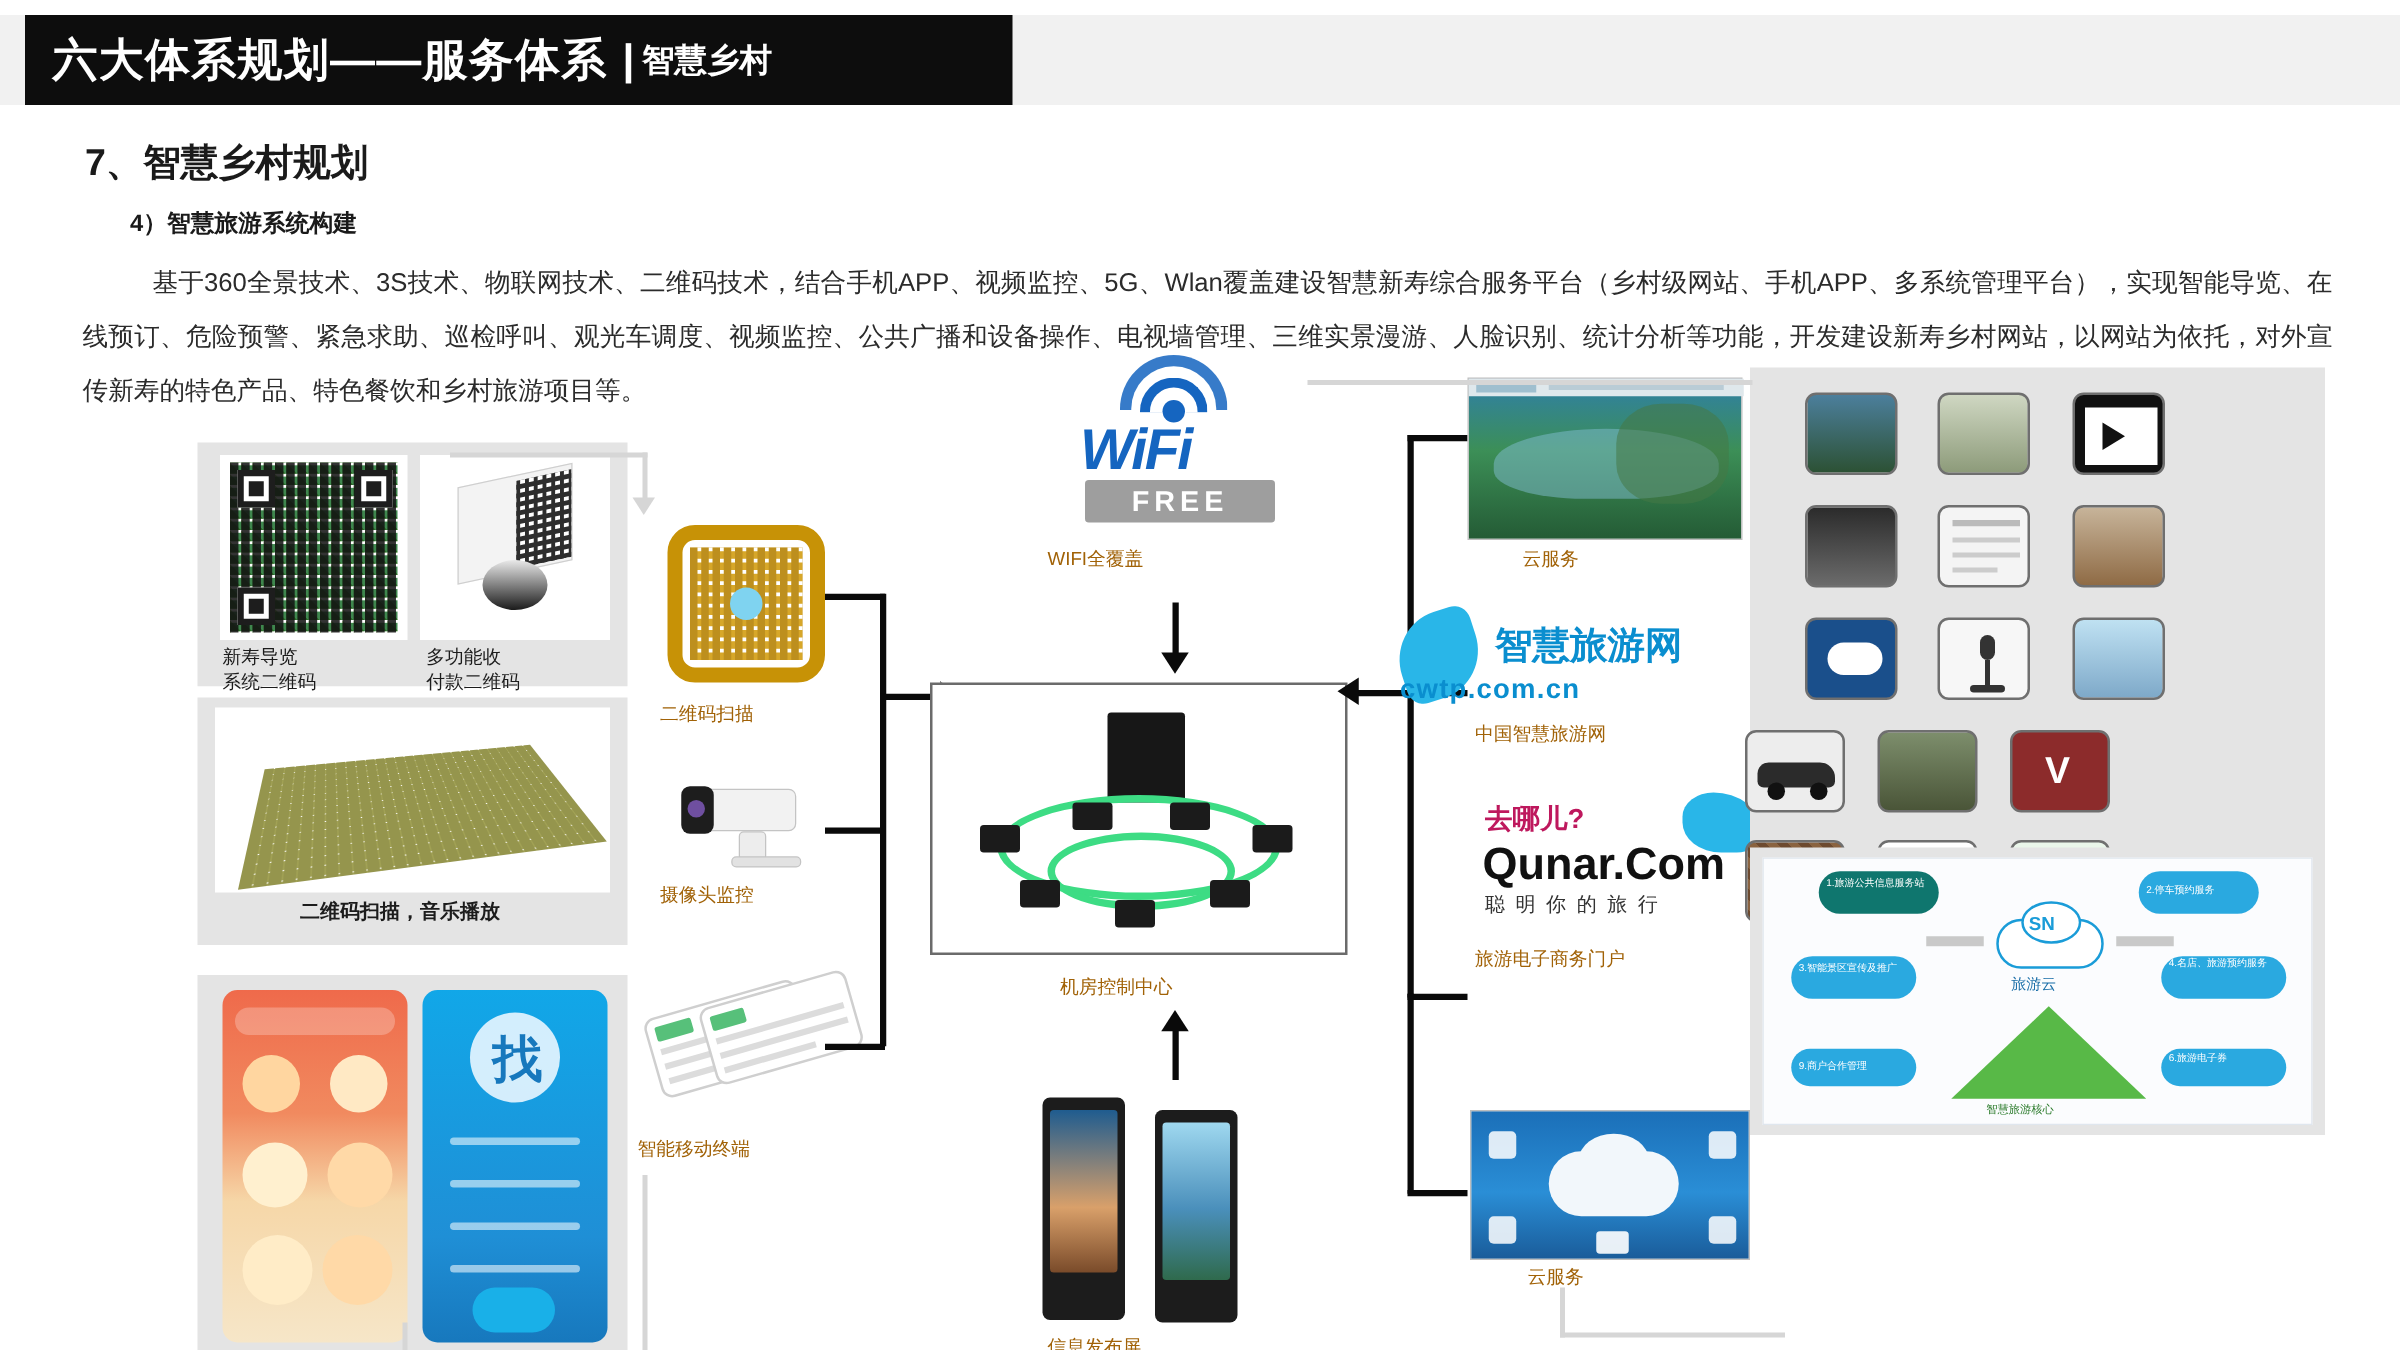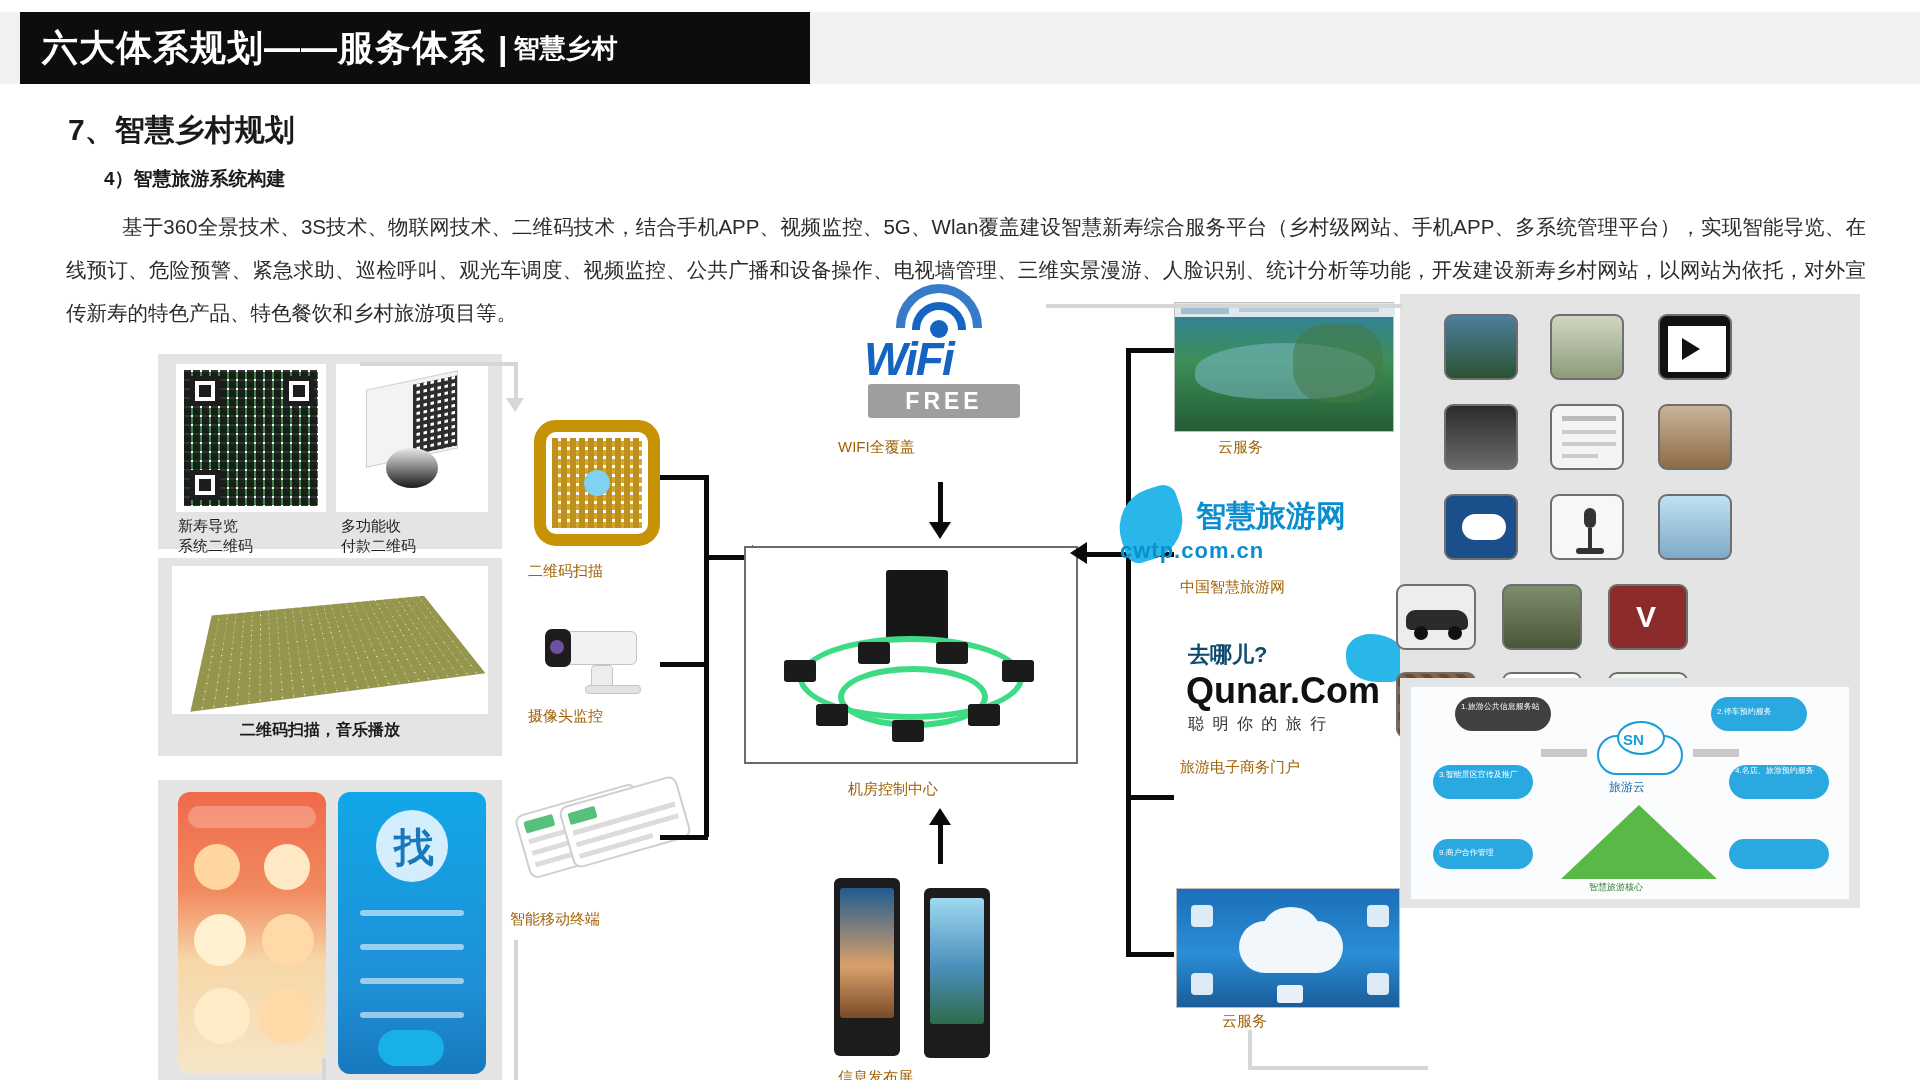--- a/index.html
+++ b/index.html
@@ -403,21 +403,21 @@
     <div class="label" style="left:1218px; top:98px;">云服务</div>
 
     <div style="position:absolute; left:1110px; top:148px; width:230px; height:86px;">
       <div style="position:absolute; left:8px; top:2px; width:66px; height:68px; background:#29b6e8; border-radius:60% 20% 60% 20%; transform:rotate(-18deg);"></div>
       <div class="dolphin-txt" style="left:86px; top:8px; font-size:30px;">智慧旅游网</div>
       <div class="dolphin-txt" style="left:10px; top:50px; font-size:22px; color:#0a8ecf; letter-spacing:1px;">cwtp.com.cn</div>
     </div>
     <div class="label" style="left:1180px; top:238px;">中国智慧旅游网</div>
 
     <div style="position:absolute; left:1178px; top:300px; width:240px; height:110px;">
-      <div style="position:absolute; left:10px; top:0px; font-size:22px; font-weight:bold; color:#0c4a6e;">去哪儿?</div>
+      <div style="position:absolute; left:10px; top:0px; font-size:22px; font-weight:bold; color:#be185d;">去哪儿?</div>
       <div style="position:absolute; left:168px; top:-6px; width:62px; height:48px; background:#29b6e8; border-radius:40% 60% 30% 50%;"></div>
       <div class="qunar-txt" style="left:8px; top:30px; font-size:36px;">Qunar.Com</div>
       <div style="position:absolute; left:10px; top:74px; font-size:16px; color:#333; letter-spacing:2px;">聪 明 你 的 旅 行</div>
     </div>
     <div class="label" style="left:1180px; top:418px;">旅游电子商务门户</div>
 
     <div class="cloudbox" style="left:1176px; top:358px;"></div>
     <div class="scenic" style="left:1176px; top:548px; width:224px; height:120px; background:linear-gradient(180deg,#1b6fb8 0%,#2a8ed6 55%,#1a5c9a 100%);">
       <div style="position:absolute; left:62px; top:32px; width:104px; height:52px; background:#f2f7fb; border-radius:28px;"></div>
       <div style="position:absolute; left:86px; top:18px; width:56px; height:42px; background:#f2f7fb; border-radius:50%;"></div>
@@ -483,37 +483,37 @@
     </div>
 
     <div class="panel gbox" style="left:1400px; top:338px; width:460px; height:230px;">
       <div style="position:absolute; left:10px; top:8px; width:440px; height:214px; background:#fbfcfe; border:1px solid #dfe6ee;">
 
         <div style="position:absolute; left:186px; top:48px; width:86px; height:40px; background:#ffffff; border:2px solid #1a9cd8; border-radius:20px;"></div>
         <div style="position:absolute; left:206px; top:34px; width:48px; height:34px; background:#ffffff; border:2px solid #1a9cd8; border-radius:50%;"></div>
         <div style="position:absolute; left:212px; top:44px; font-size:15px; font-weight:bold; color:#1a9cd8;">SN</div>
         <div style="position:absolute; left:198px; top:92px; font-size:12px; color:#1a6ea8;">旅游云</div>
 
-        <div style="position:absolute; left:44px; top:10px; width:96px; height:34px; background:#404040; border-radius:17px;">
+        <div style="position:absolute; left:44px; top:10px; width:96px; height:34px; background:#0f766e; border-radius:17px;">
           <span style="position:absolute; left:6px; top:4px; font-size:8px; color:#fff; line-height:11px; width:86px;">1.旅游公共信息服务站</span>
         </div>
         <div style="position:absolute; left:300px; top:10px; width:96px; height:34px; background:#2aa9e0; border-radius:17px;">
           <span style="position:absolute; left:6px; top:9px; font-size:8px; color:#fff; line-height:11px; width:86px;">2.停车预约服务</span>
         </div>
         <div style="position:absolute; left:22px; top:78px; width:100px; height:34px; background:#2aa9e0; border-radius:17px;">
           <span style="position:absolute; left:6px; top:4px; font-size:8px; color:#fff; line-height:11px; width:90px;">3.智能景区宣传及推广</span>
         </div>
         <div style="position:absolute; left:318px; top:78px; width:100px; height:34px; background:#2aa9e0; border-radius:17px;">
           <span style="position:absolute; left:6px; top:0; font-size:8px; color:#fff; line-height:11px; width:90px;">4.名店、旅游预约服务</span>
         </div>
         <div style="position:absolute; left:22px; top:152px; width:100px; height:30px; background:#2aa9e0; border-radius:15px;">
           <span style="position:absolute; left:6px; top:8px; font-size:8px; color:#fff; line-height:11px; width:90px;">9.商户合作管理</span>
         </div>
         <div style="position:absolute; left:318px; top:152px; width:100px; height:30px; background:#2aa9e0; border-radius:15px;">
-          <span style="position:absolute; left:6px; top:2px; font-size:8px; color:#fff; line-height:11px; width:90px;margin-top:48px;">6.旅游电子券</span>
+          <span style="position:absolute; left:6px; top:2px; font-size:8px; color:#fff; line-height:11px; width:90px;">6.旅游电子券</span>
         </div>
 
         <div style="position:absolute; left:150px; top:118px; width:0; height:0; border-left:78px solid transparent; border-right:78px solid transparent; border-bottom:74px solid #58b947;"></div>
         <div style="position:absolute; left:178px; top:194px; font-size:9px; color:#2a7a2a;text-align:right;">智慧旅游核心</div>
 
         <div style="position:absolute; left:130px; top:62px; width:46px; height:8px; background:#c9c9c9;"></div>
         <div style="position:absolute; left:282px; top:62px; width:46px; height:8px; background:#c9c9c9;"></div>
       </div>
     </div>
 

